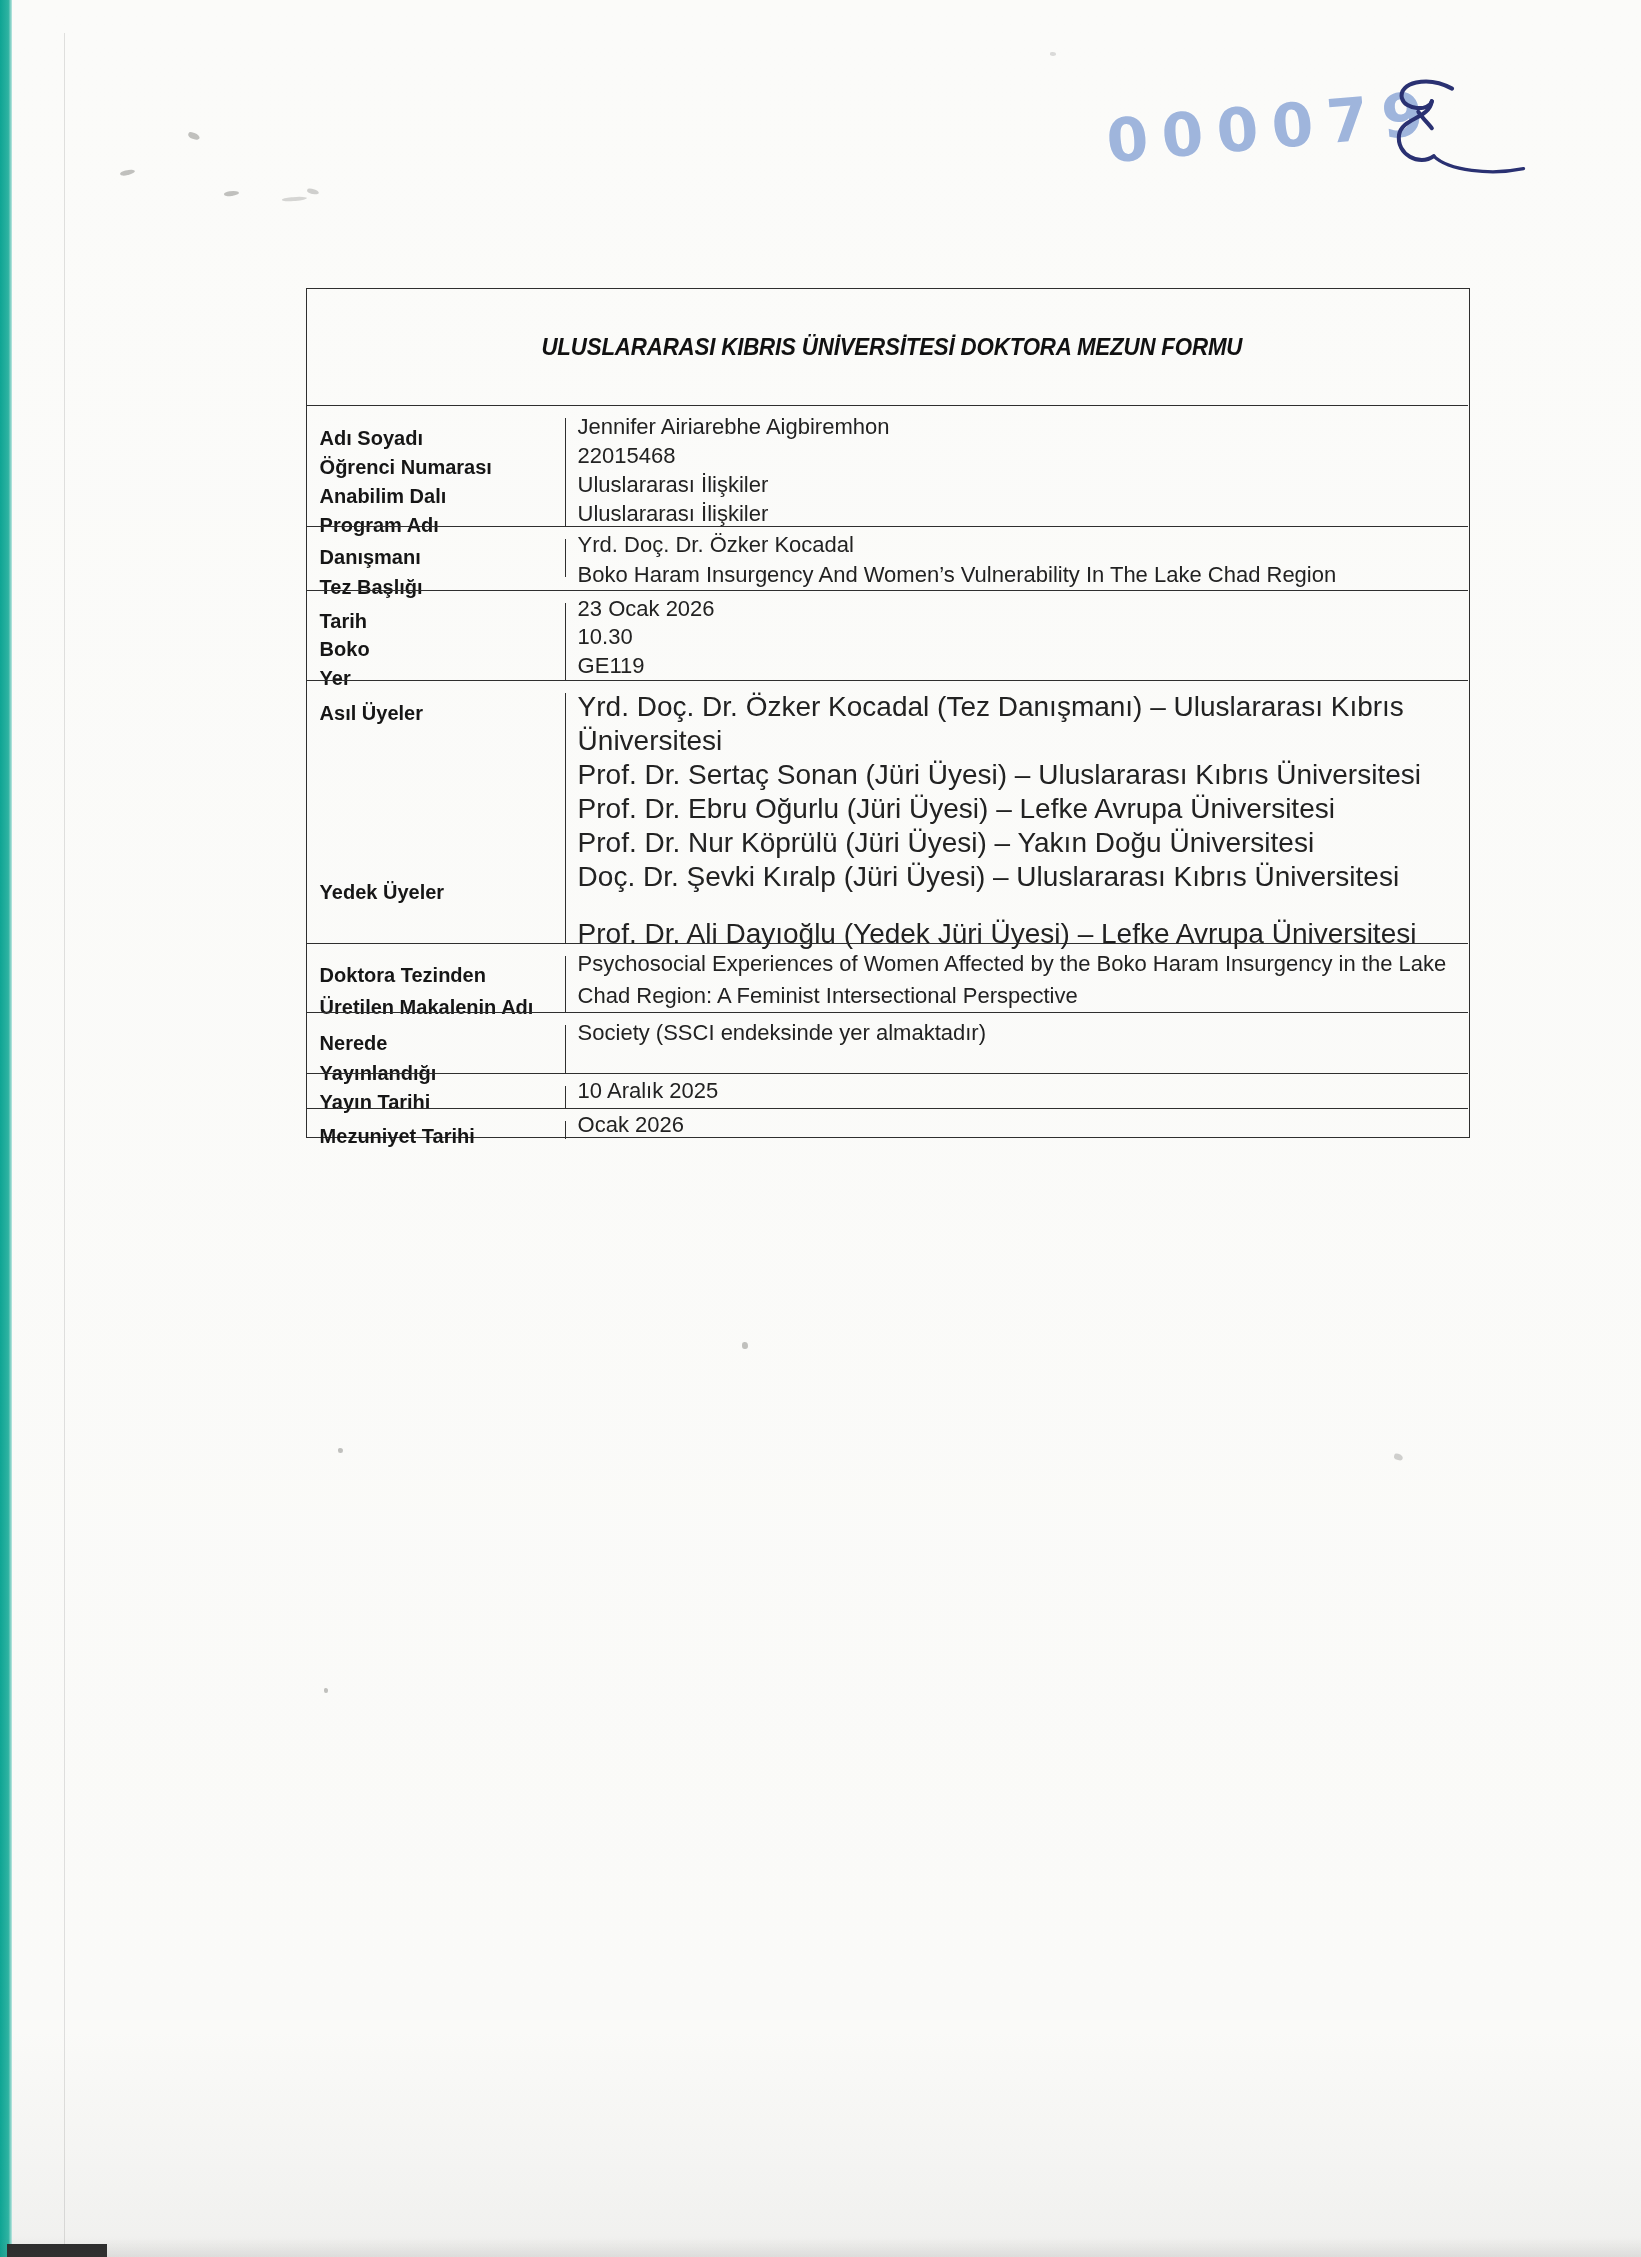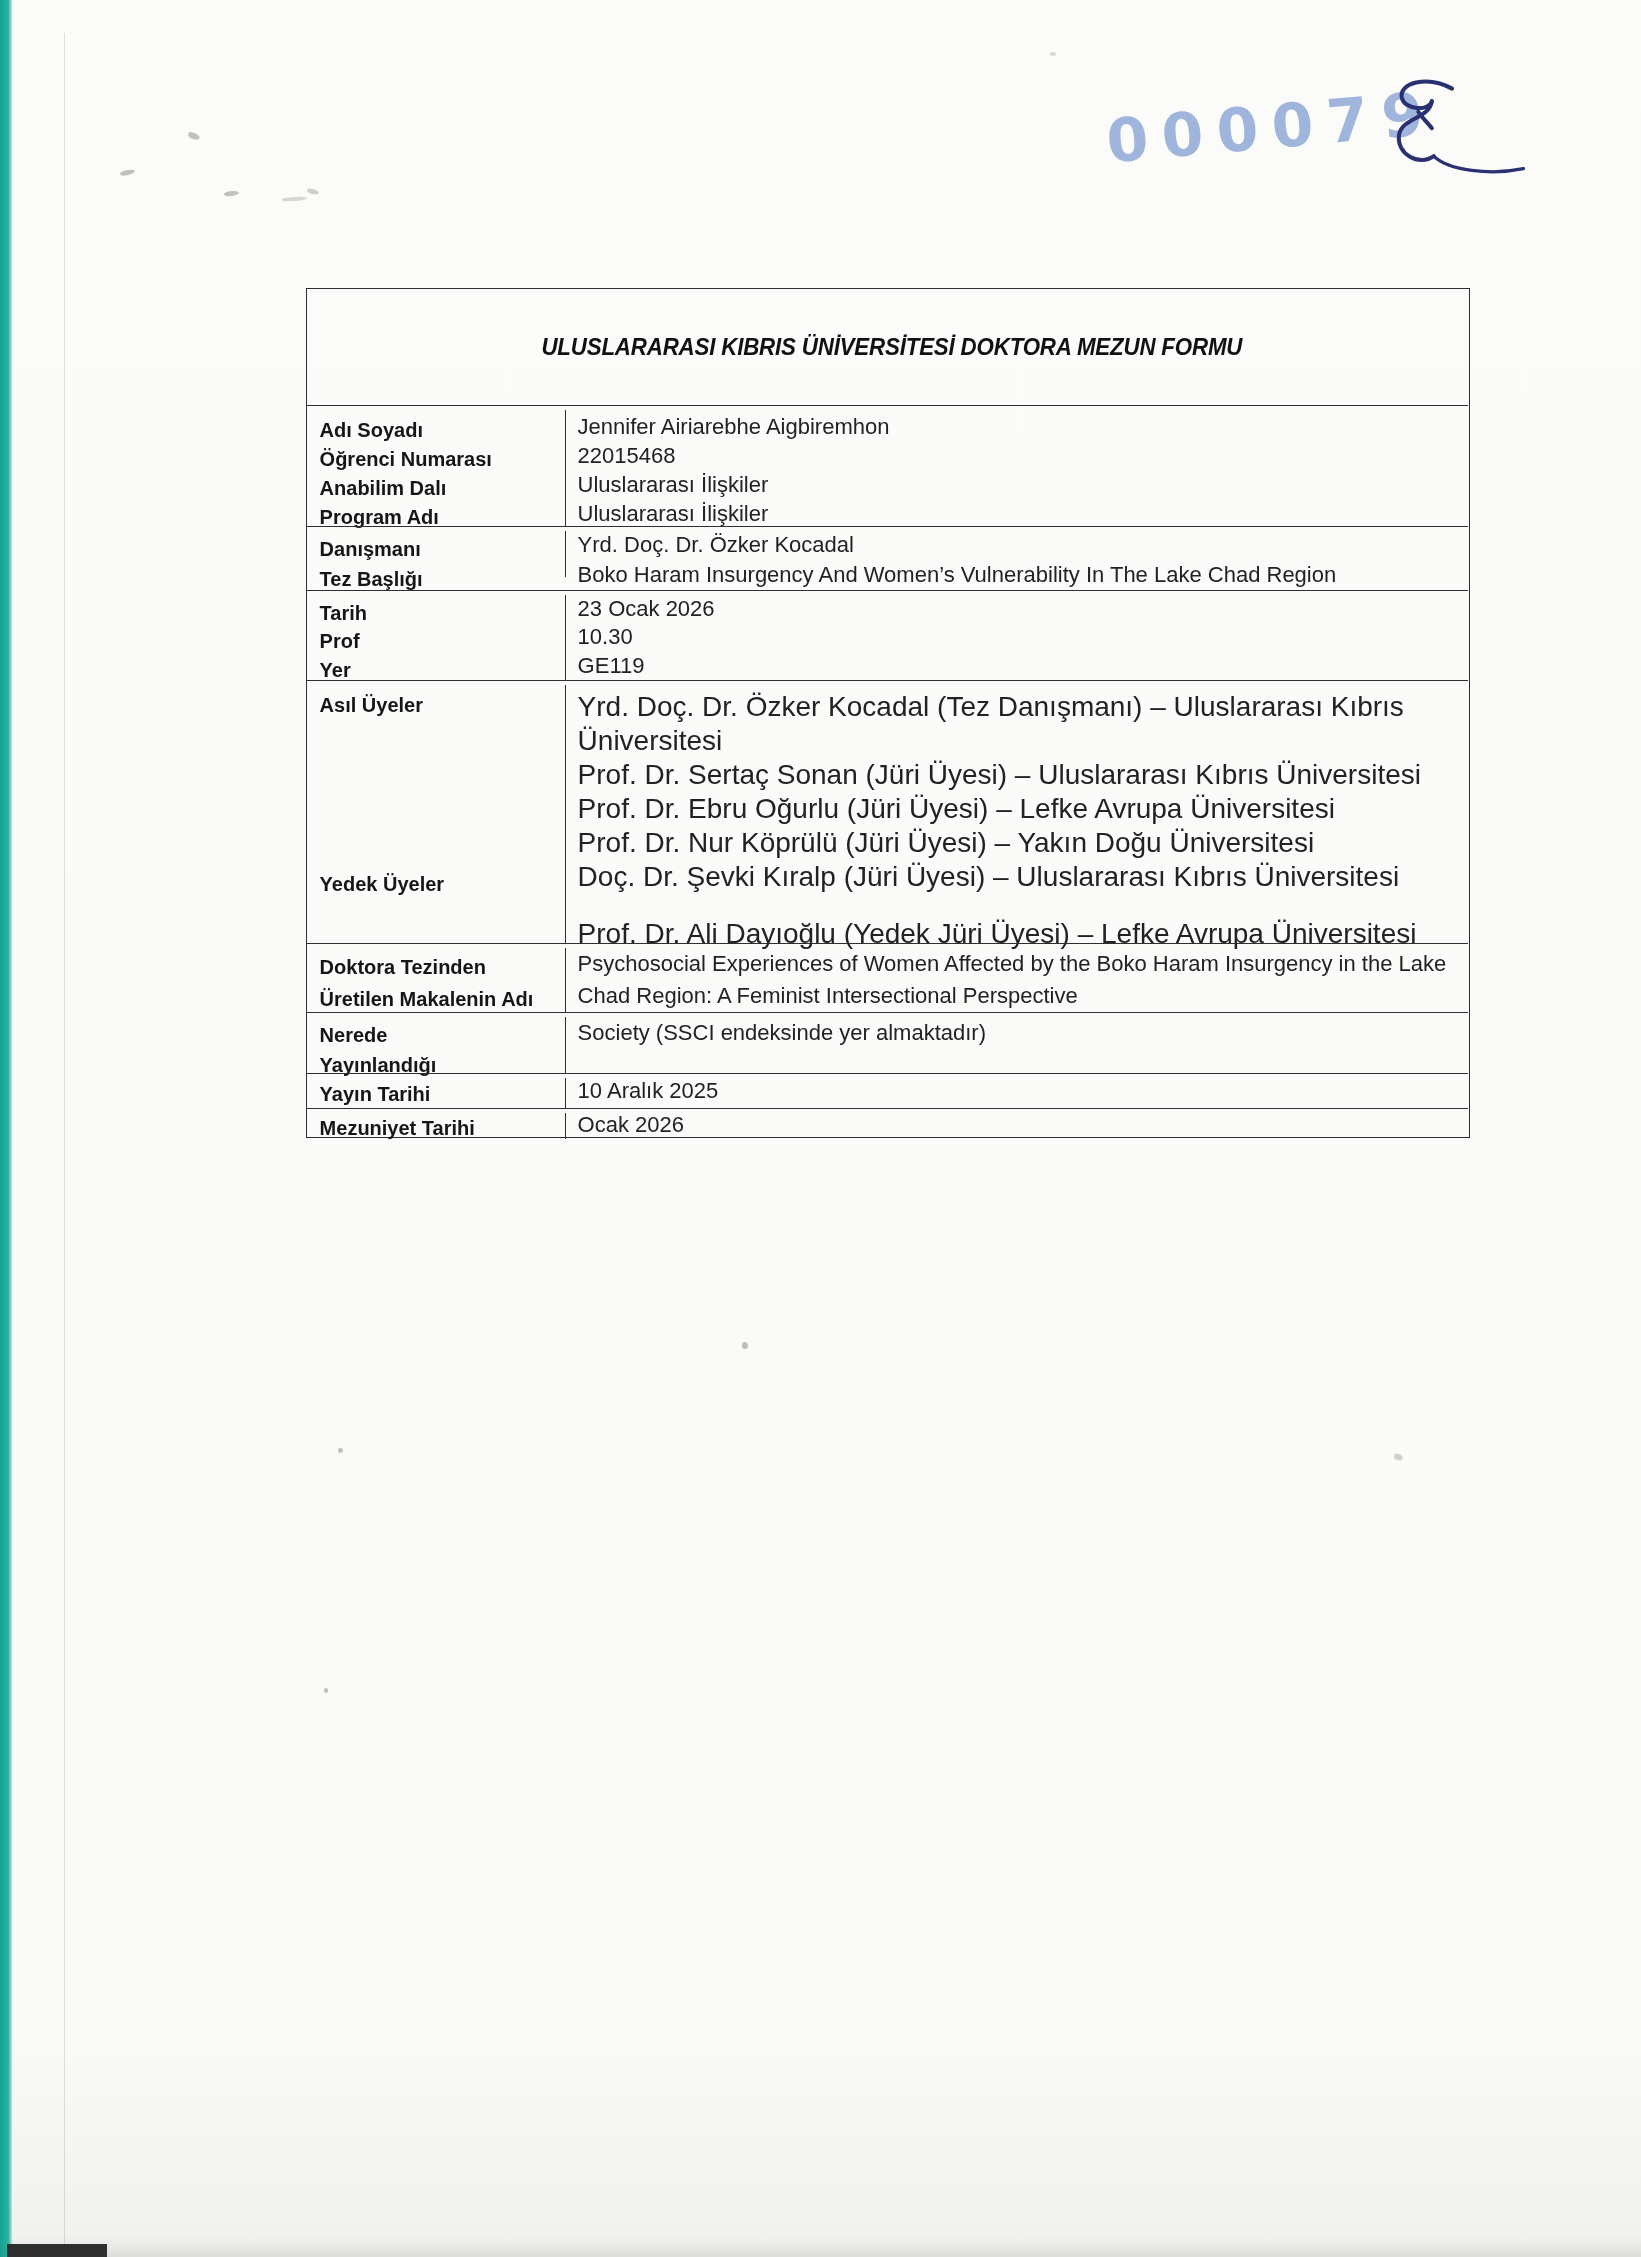--- a/index.html
+++ b/index.html
@@ -54,21 +54,21 @@
     border-top:1.9px solid var(--line,#2f2f2f);
   }
   .title-row{position:absolute;left:4px;top:0;width:1161px;height:116px;
     display:flex;align-items:center;justify-content:center;font-style:italic;}
   .form-title{
     font-weight:bold;font-size:24px;letter-spacing:-0.2px;
     transform:scaleX(.93);transform-origin:center;color:#111;
     white-space:nowrap;
   }
   .lbl{
-    position:absolute;left:0;top:4px;bottom:0;width:259px;
+    position:absolute;left:0;top:12px;bottom:0;width:259px;
     border-right:1.9px solid var(--line,#2f2f2f);
     box-sizing:border-box;
     padding:5.8px 7.7px 0 12.6px;
     font-weight:bold;font-size:20px;line-height:29px;color:#161616;
   }
   .val{
     position:absolute;left:259px;top:0;bottom:0;right:0;
     padding:5.8px 9.7px 0 11.6px;
     font-size:22px;line-height:29px;color:#222;
   }
@@ -148,21 +148,21 @@
       </div>
       <div class="val">
         <div>Yrd. Doç. Dr. Özker Kocadal</div>
         <div>Boko Haram Insurgency And Women’s Vulnerability In The Lake Chad Region</div>
       </div>
     </div>
 
     <div class="trow r-schedule">
       <div class="lbl">
         <div>Tarih</div>
-        <div>Prof</div>
+        <div>Boko</div>
         <div>Yer</div>
       </div>
       <div class="val">
         <div>23 Ocak 2026</div>
         <div>10.30</div>
         <div>GE119</div>
       </div>
     </div>
 
     <div class="trow r-committee">

